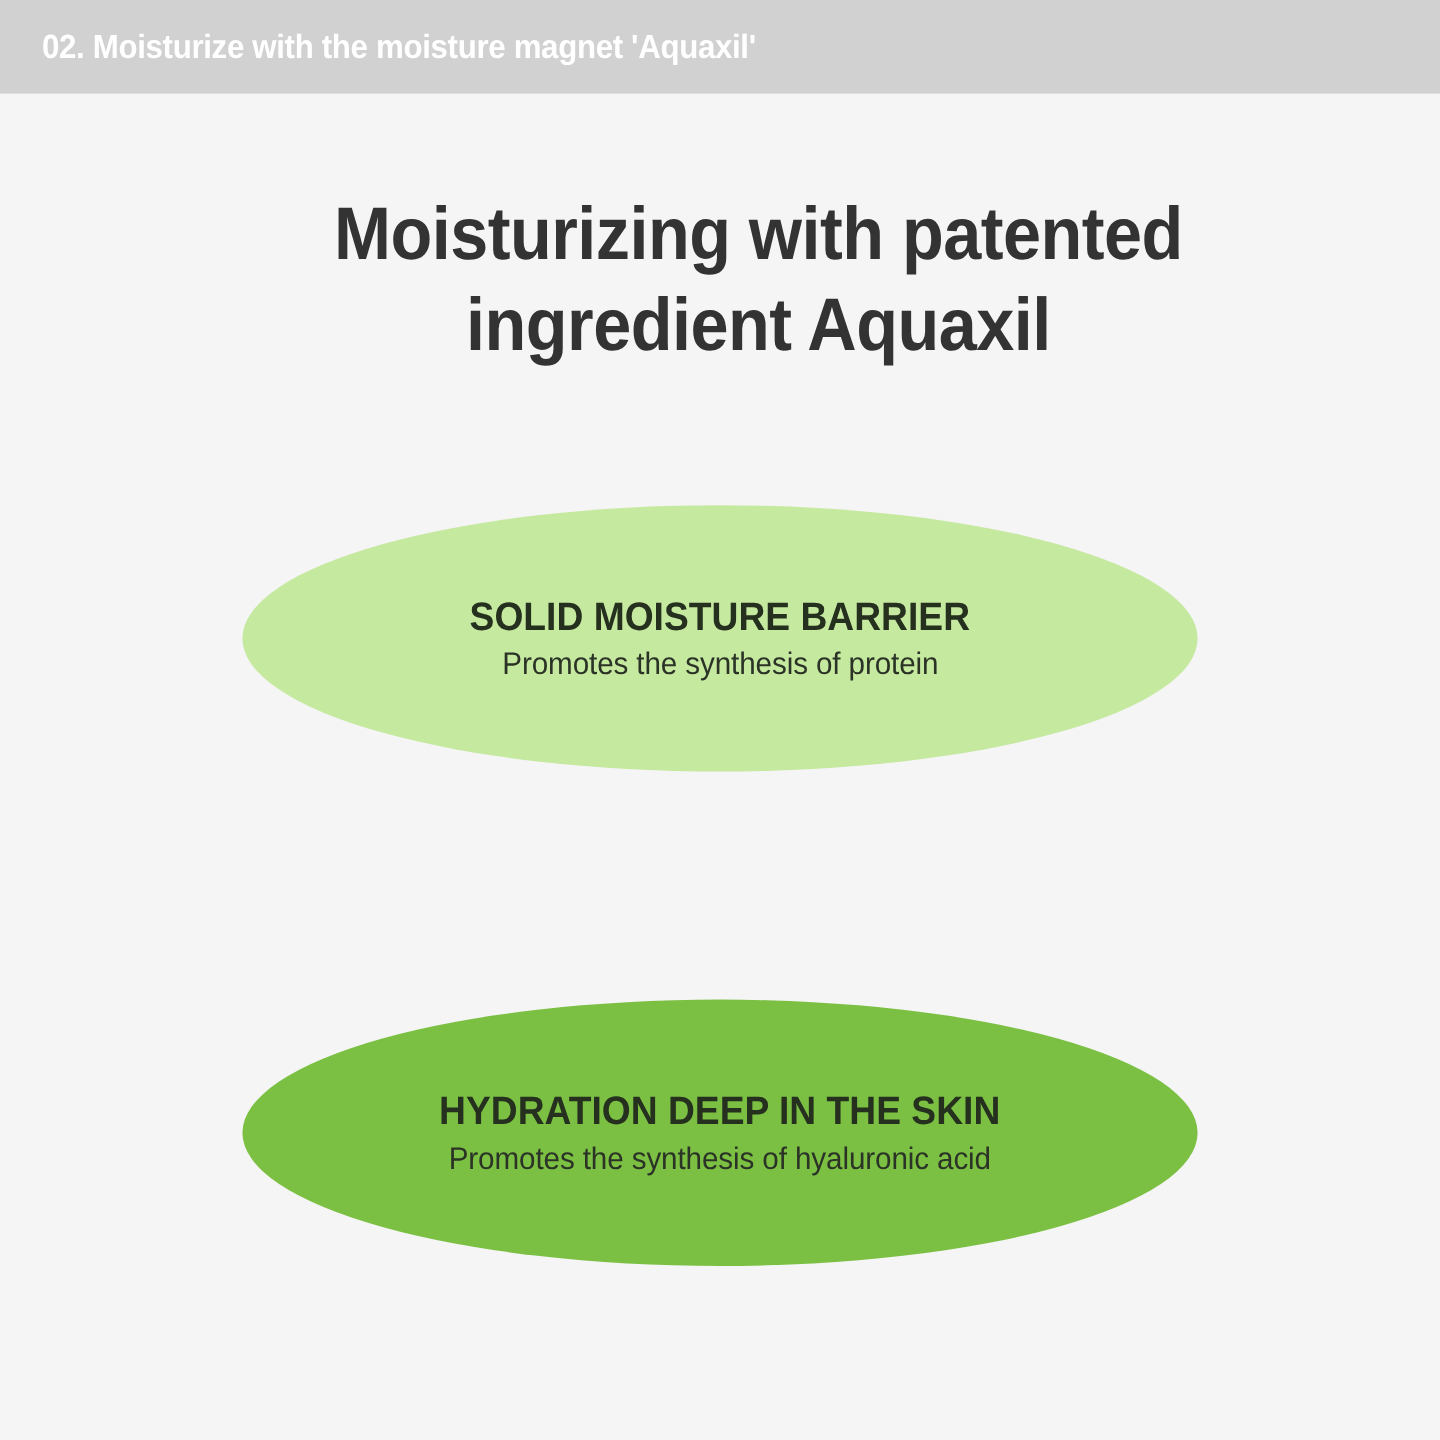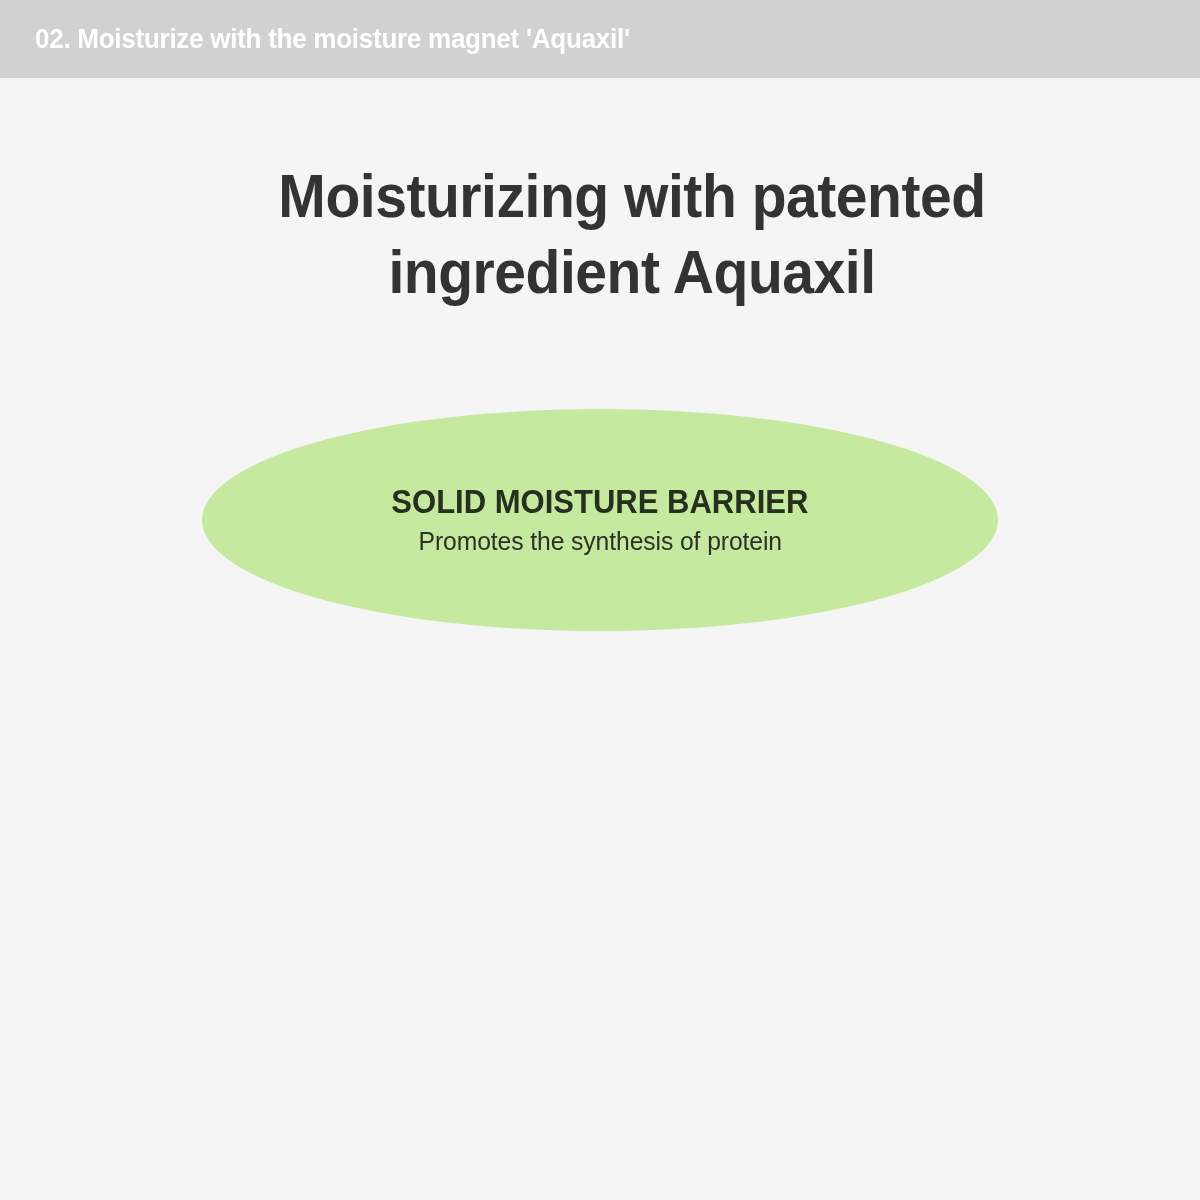--- a/index.html
+++ b/index.html
@@ -56,21 +56,21 @@
   }
   #page-title .title-line {
     display: block;
     transform: scaleX(0.92);
   }
 
   
   #ellipse-stack {
     position: absolute;
     left: 0;
-    top: 0;
+    top: 12px;
     width: 1200px;
     height: 952px;
   }
   .layer {
     position: absolute;
     left: 202px;
     width: 796px;
     height: 222px;
     border-radius: 50% / 50%;
     display: flex;
@@ -117,14 +117,18 @@
 </div>
 
 <div id="ellipse-stack">
 
   <div class="layer layer-1" style="background-color: rgb(198, 233, 160);">
     <div class="layer-heading">SOLID MOISTURE BARRIER</div>
     <div class="layer-sub">Promotes the synthesis of protein</div>
   </div>
 
 
+  <div class="layer layer-3" style="background-color: rgb(123, 192, 67);">
+    <div class="layer-heading">HYDRATION DEEP IN THE SKIN</div>
+    <div class="layer-sub">Promotes the synthesis of hyaluronic acid</div>
+  </div>
 
 </div>
 
 </body></html>

